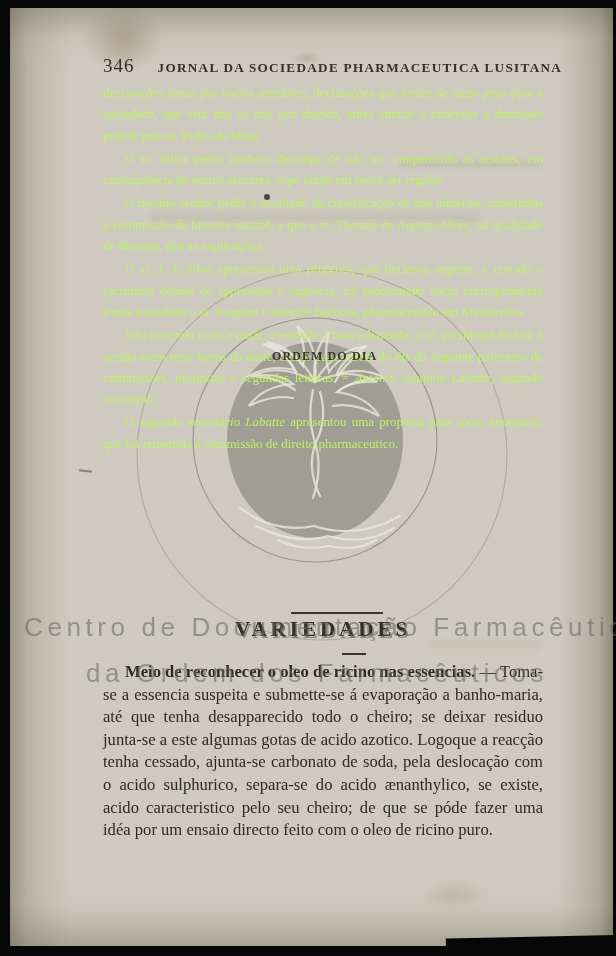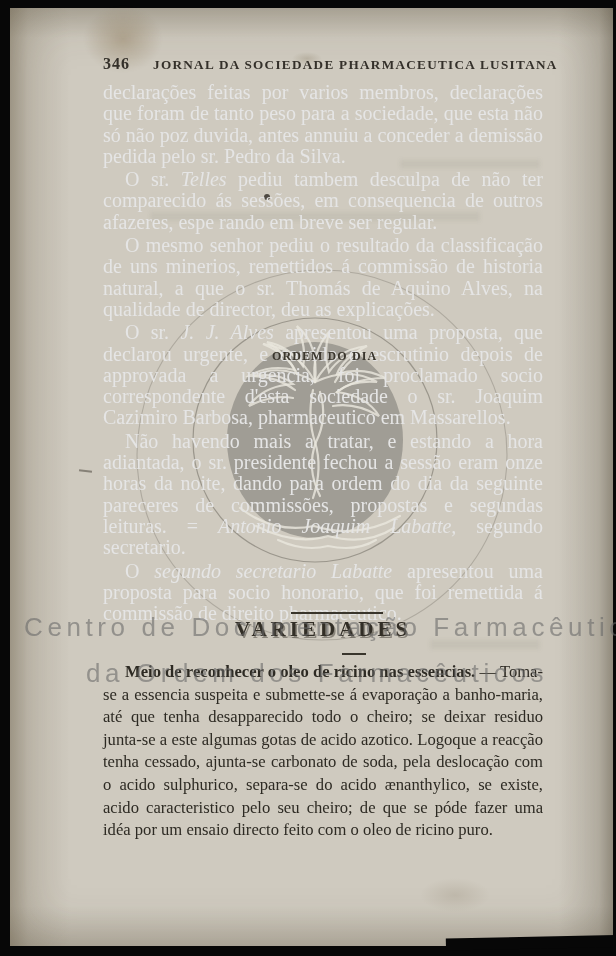--- a/index.html
+++ b/index.html
@@ -32,27 +32,27 @@
   .stain-bottom{left:420px;top:878px;width:70px;height:34px;
     background:radial-gradient(closest-side, rgba(110,95,70,.16), rgba(0,0,0,0));}
   .ink-dot{left:264px;top:194px;width:6px;height:6px;background:#37332b;opacity:.85;}
   .margin-dash{position:absolute;left:79px;top:470px;width:13px;height:2px;background:#4a463c;opacity:.55;transform:rotate(6deg);}
 
   
   .runhead{
     position:absolute;left:103px;top:55px;width:440px;
     display:flex;align-items:baseline;color:#34302a;
   }
-  .pagenum{font-size:16px;font-weight:700;letter-spacing:1px;}
+  .pagenum{font-size:19px;font-weight:400;letter-spacing:1px;}
   .jtitle{margin-left:23px;font-size:13.2px;font-weight:700;letter-spacing:1.3px;white-space:nowrap;}
 
   
   .bodycol{
     position:absolute;left:103px;top:82px;width:440px;
-    color:#e5e5e5;font-size:20px;text-align:justify;
+    color:#bef264;font-size:13px;text-align:justify;
   }
   .para{margin:0 0 2px;line-height:21.3px;}
   .para.indent{text-indent:22px;}
   .para .italic{font-style:italic;}
   .para .bold{font-weight:700;}
   .ordem{
     position:absolute;left:272px;top:349px;
     font-size:12px;font-weight:700;letter-spacing:1.1px;color:#3a362d;white-space:nowrap;
   }
 
@@ -123,21 +123,21 @@
 
 <div class="runhead">
   <span class="pagenum">346</span>
   <span class="jtitle">JORNAL DA SOCIEDADE PHARMACEUTICA LUSITANA</span>
 </div>
 
 <div class="bodycol">
     <p class="para"><span>declarações feitas por varios membros, declarações que foram de tanto peso para a sociedade, que esta não só não poz duvida, antes annuiu a conceder a demissão pedida pelo sr. Pedro da Silva.</span></p>
     <p class="para indent"><span>O sr. </span><span class="italic">Telles</span><span> pediu tambem desculpa de não ter comparecido ás sessões, em consequencia de outros afazeres, espe rando em breve ser regular.</span></p>
     <p class="para indent"><span>O mesmo senhor pediu o resultado da classificação de uns minerios, remettidos á commissão de historia natural, a que o sr. Thomás de Aquino Alves, na qualidade de director, deu as explicações.</span></p>
-    <p class="para indent"><span>O sr. </span><span class="italic">J. J. Alves</span><span> apresentou uma proposta, que declarou urgente, e corrido o escrutinio depois de approvada a urgencia, foi proclamado socio correspondente d'esta sociedade o sr. Joaquim Cazimiro Barbosa, pharmaceutico em Massarellos.</span></p>
+    <p class="para indent"><span>O sr. </span><span class="italic">J. J. Silva</span><span> apresentou uma proposta, que declarou urgente, e corrido o escrutinio depois de approvada a urgencia, foi proclamado socio correspondente d'esta sociedade o sr. Joaquim Cazimiro Barbosa, pharmaceutico em Massarellos.</span></p>
     <p class="para indent"><span>Não havendo mais a tratar, e estando a hora adiantada, o sr. presidente fechou a sessão eram onze horas da noite, dando para ordem do dia da seguinte pareceres de commissões, propostas e segundas leituras. = </span><span class="italic">Antonio Joaquim Labatte,</span><span> segundo secretario.</span></p>
     <p class="para indent"><span>O </span><span class="italic">segundo secretario Labatte</span><span> apresentou uma proposta para socio honorario, que foi remettida á commissão de direito pharmaceutico.</span></p>
   </div>
 
 <div class="ordem">ORDEM DO DIA</div>
 
 <div class="sec-rule"></div>
 <div class="sec-head">VARIEDADES</div>
 <div class="sec-dash"></div>
 <div class="tailcol">

